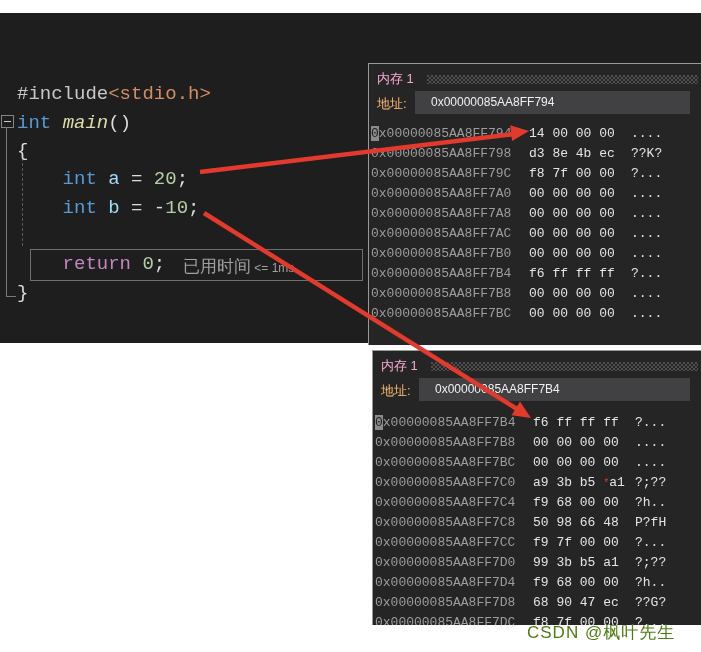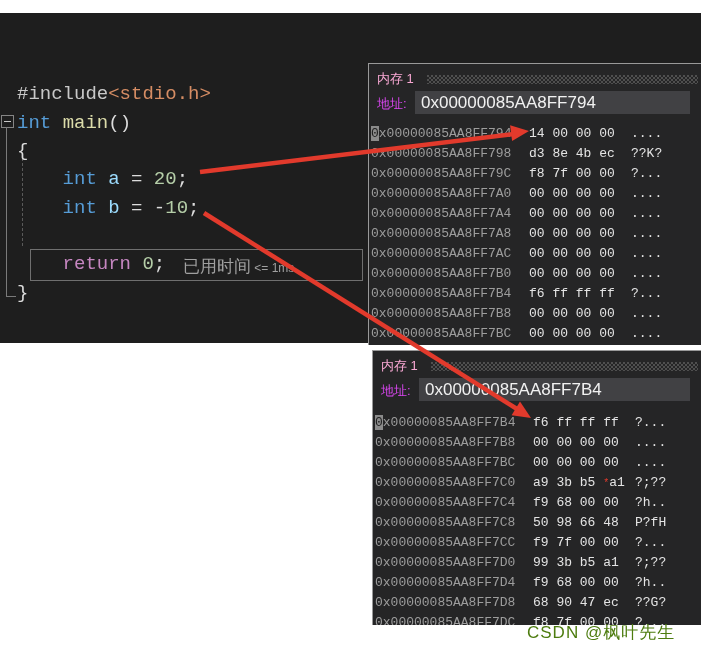--- a/index.html
+++ b/index.html
@@ -37,24 +37,24 @@
   .mw1{left:368px;top:63px;width:333px;height:281px;}
   .mw2{left:372px;top:350px;width:329px;height:274px;}
   .mw-title{position:absolute;left:8px;top:6px;font-size:13px;color:#f9a8d4;}
   .mw-dots{
     position:absolute;left:58px;right:4px;top:11px;height:9px;
     background-image:
       radial-gradient(circle at 1px 1px,#4f4f4f 1px,transparent 1.4px),
       radial-gradient(circle at 1px 1px,#4f4f4f 1px,transparent 1.4px);
     background-size:4px 4px,4px 4px;background-position:0 0,2px 2px;
   }
-  .mw-addr-label{position:absolute;left:8px;top:31px;font-size:13px;color:#d946ef;}
+  .mw-addr-label{position:absolute;left:8px;top:31px;font-size:13px;color:#fdba74;}
   .mw-addr-field{
     position:absolute;left:46px;top:27px;right:12px;height:23px;line-height:23px;
-    background:#414144;color:#f1f1f1;font-size:17px;padding-left:6px;overflow:hidden;
+    background:#414144;color:#f1f1f1;font-size:12px;padding-left:16px;overflow:hidden;
   }
   .mw-rows{position:absolute;left:2px;top:60px;right:0;bottom:0;}
   .mw2 .mw-rows{top:62px;}
   .mw-row{height:20px;line-height:20px;font-size:13px;white-space:pre;
     font-family:"Liberation Mono","DejaVu Sans Mono",monospace;}
   .mw-row .addr{display:inline-block;width:158px;color:#9d9d9d;}
   .mw-row .hex{display:inline-block;width:102px;color:#e4e4e4;}
   .mw-row .ascii{color:#e4e4e4;}
   .sel-char{background:#8b8b8b;color:#1e1e1e;}
   .chg-mark{color:#e23a2c;font-size:10px;}
@@ -74,41 +74,40 @@
       <div class="minus"></div>
     </div>
   <div class="scope-v"></div>
   <div class="scope-h"></div>
   <div class="indent-guide"></div>
 
   <div class="return-box"></div>
 
   <div class="code-layer" id="code-lines">
       <div class="code-line" style="top: 83px;"><span style="color: rgb(200, 200, 200);">#include</span><span style="color: rgb(214, 141, 100);">&lt;stdio.h&gt;</span></div>
-      <div class="code-line" style="top: 112px;"><span style="color: rgb(86, 156, 214);">int</span><span style="color: rgb(220, 220, 220);"> </span><span style="color: rgb(220, 220, 170);">main</span><span style="color: rgb(220, 220, 220);">()</span></div>
+      <div class="code-line" style="top: 112px;"><span style="color: rgb(86, 156, 214);">int</span><span style="color: rgb(220, 220, 220);"> </span><span style="color: rgb(220, 220, 170); font-style: italic;">main</span><span style="color: rgb(220, 220, 220);">()</span></div>
       <div class="code-line" style="top: 140px;"><span style="color: rgb(220, 220, 220);">{</span></div>
       <div class="code-line" style="top: 168px;"><span style="color: rgb(220, 220, 220);">    </span><span style="color: rgb(86, 156, 214);">int</span><span style="color: rgb(220, 220, 220);"> </span><span style="color: rgb(156, 220, 254);">a</span><span style="color: rgb(220, 220, 220);"> = </span><span style="color: rgb(181, 206, 168);">20</span><span style="color: rgb(220, 220, 220);">;</span></div>
       <div class="code-line" style="top: 197px;"><span style="color: rgb(220, 220, 220);">    </span><span style="color: rgb(86, 156, 214);">int</span><span style="color: rgb(220, 220, 220);"> </span><span style="color: rgb(156, 220, 254);">b</span><span style="color: rgb(220, 220, 220);"> = -</span><span style="color: rgb(181, 206, 168);">10</span><span style="color: rgb(220, 220, 220);">;</span></div>
       <div class="code-line" style="top: 253px;"><span style="color: rgb(220, 220, 220);">    </span><span style="color: rgb(197, 134, 192);">return</span><span style="color: rgb(220, 220, 220);"> </span><span style="color: rgb(181, 206, 168);">0</span><span style="color: rgb(220, 220, 220);">;</span></div>
       <div class="code-line" style="top: 282px;"><span style="color: rgb(220, 220, 220);">}</span></div>
     </div>
 
   <div class="perf-tip"><span class="cjk">已用时间</span><span class="lat"> &lt;= 1ms</span></div>
 
   <div class="mem-win mw1">
     <div class="mw-title">内存 1</div>
     <div class="mw-dots"></div>
     <div class="mw-addr-label">地址:</div>
     <div class="mw-addr-field">0x00000085AA8FF794</div>
     <div class="mw-rows">
         <div class="mw-row"><span class="addr"><span class="sel-char">0</span>x00000085AA8FF794</span><span class="hex">14 00 00 00</span><span class="ascii">....</span></div>
         <div class="mw-row"><span class="addr">0x00000085AA8FF798</span><span class="hex">d3 8e 4b ec</span><span class="ascii">??K?</span></div>
         <div class="mw-row"><span class="addr">0x00000085AA8FF79C</span><span class="hex">f8 7f 00 00</span><span class="ascii">?...</span></div>
         <div class="mw-row"><span class="addr">0x00000085AA8FF7A0</span><span class="hex">00 00 00 00</span><span class="ascii">....</span></div>
-        <div class="mw-row"><span class="addr">0x00000085AA8FF7A4</span><span class="hex">00 00 00 00</span><span class="ascii">....</span></div>
         <div class="mw-row"><span class="addr">0x00000085AA8FF7A8</span><span class="hex">00 00 00 00</span><span class="ascii">....</span></div>
         <div class="mw-row"><span class="addr">0x00000085AA8FF7AC</span><span class="hex">00 00 00 00</span><span class="ascii">....</span></div>
         <div class="mw-row"><span class="addr">0x00000085AA8FF7B0</span><span class="hex">00 00 00 00</span><span class="ascii">....</span></div>
         <div class="mw-row"><span class="addr">0x00000085AA8FF7B4</span><span class="hex">f6 ff ff ff</span><span class="ascii">?...</span></div>
         <div class="mw-row"><span class="addr">0x00000085AA8FF7B8</span><span class="hex">00 00 00 00</span><span class="ascii">....</span></div>
         <div class="mw-row"><span class="addr">0x00000085AA8FF7BC</span><span class="hex">00 00 00 00</span><span class="ascii">....</span></div>
       </div>
   </div>
 
   <div class="mem-win mw2">

